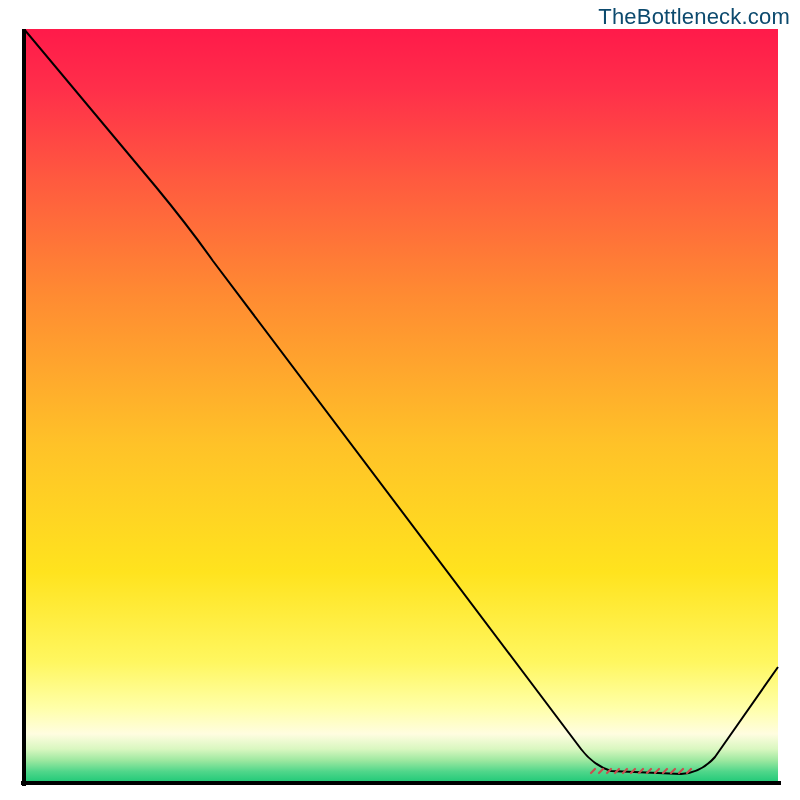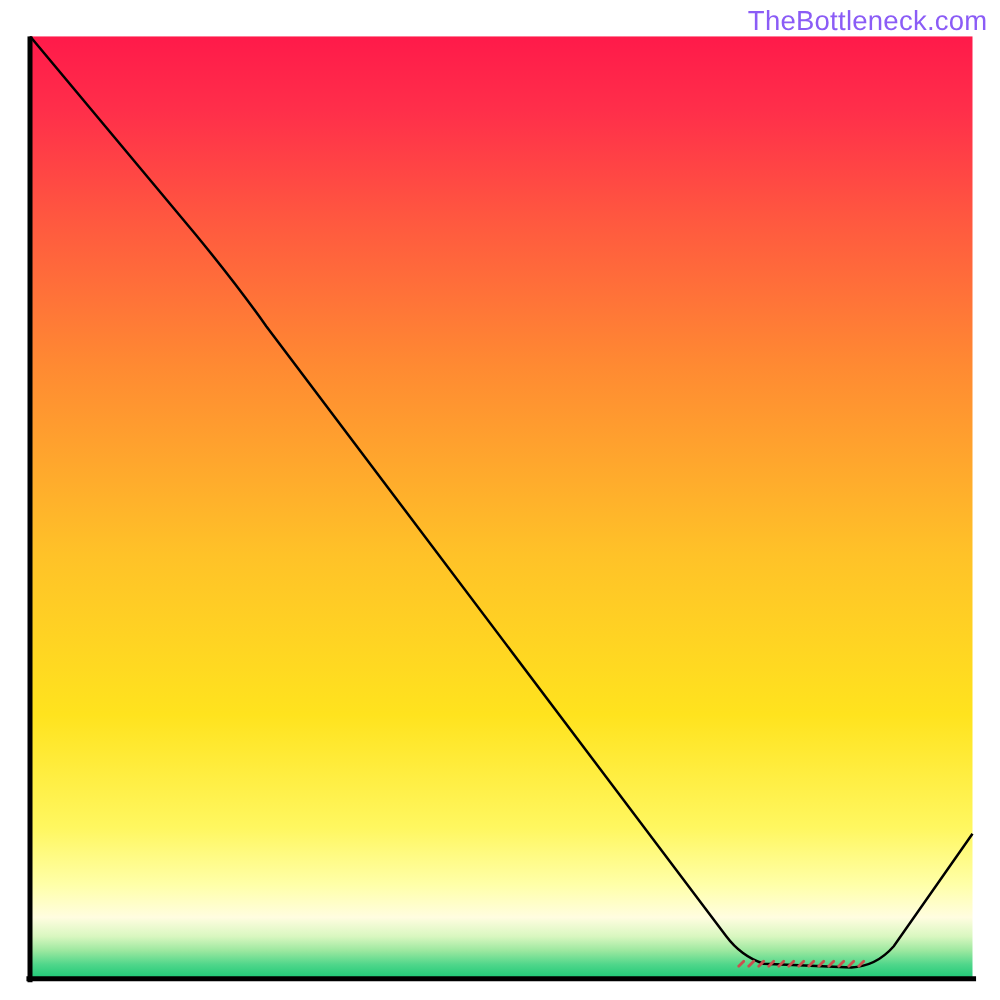--- a/index.html
+++ b/index.html
@@ -15,21 +15,21 @@
     position: relative;
     width: 800px;
     height: 800px;
   }
   .attribution {
     position: absolute;
     top: 4px;
     right: 10px;
     font-size: 22px;
     font-weight: 500;
-    color: #8b5cf6;
+    color: #0c4a6e;
     letter-spacing: 0.2px;
   }
   .plot-frame {
     position: absolute;
     left: 21px;
     top: 29px;
     width: 760px;
     height: 757px;
   }
   .plot-frame svg {

